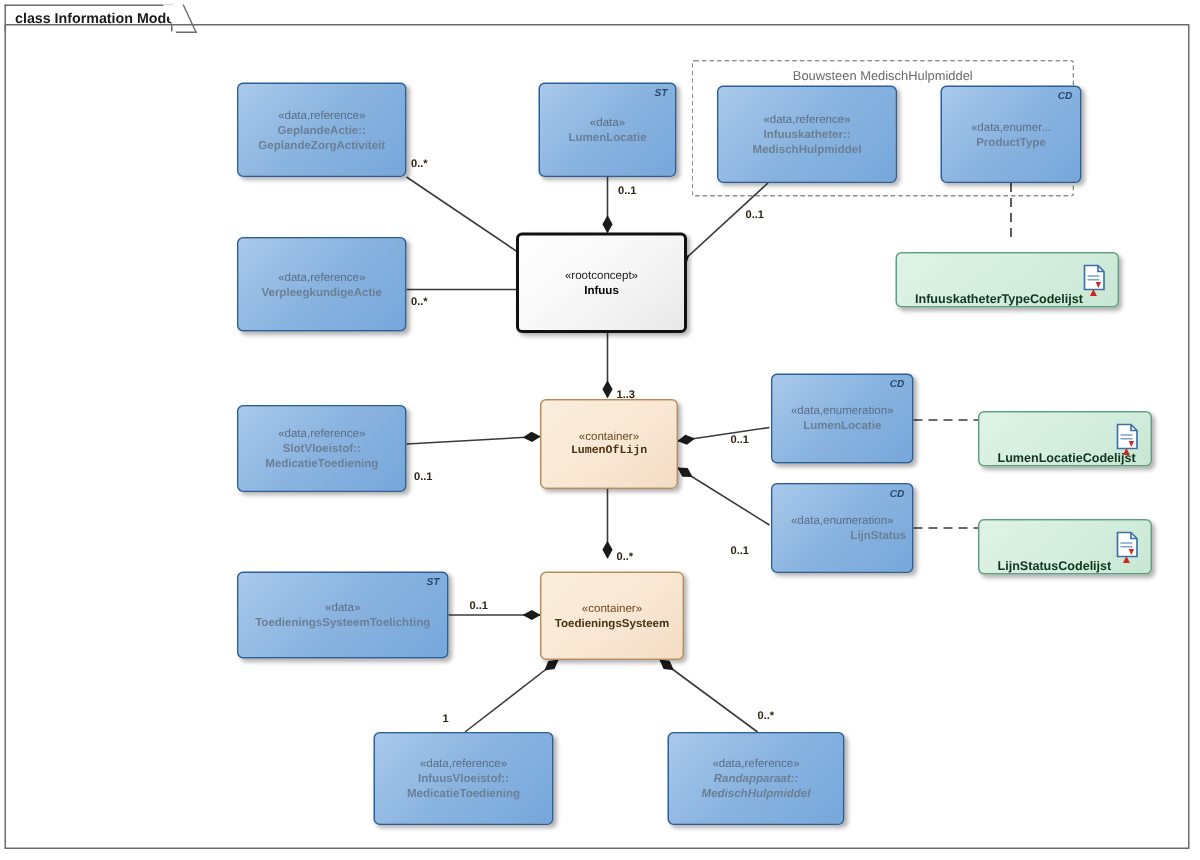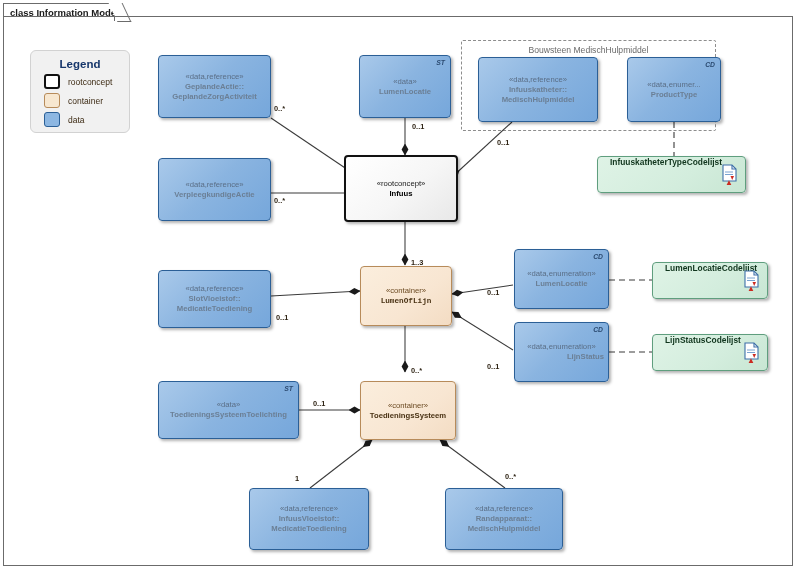--- a/index.html
+++ b/index.html
@@ -31,21 +31,21 @@
 
   .n-data{background:linear-gradient(135deg,#a9c9ea 0%,#8ab4e0 48%,#76a7db 100%);border:1.2px solid #2b5f96;color:#5a6e86;}
   .n-data .nm{color:#6b7f95;}
   .n-data .corner{color:#2b4a70;}
   .n-root{background:linear-gradient(140deg,#ffffff 0%,#f6f6f6 55%,#e8e8e8 100%);border:2.6px solid #111111;color:#1a1a1a;}
   .n-root .stereo{color:#1a1a1a;}
   .n-root .nm{color:#000000;}
   .n-cont{background:linear-gradient(140deg,#fbeedd 0%,#f8e6d2 60%,#f3dcc3 100%);border:1.2px solid #b78b5a;color:#6b4a22;}
   .n-cont .nm{color:#4a3315;}
   .n-code{background:linear-gradient(140deg,#dff3e6 0%,#d3eddd 60%,#c8e6d3 100%);border:1px solid #5f9e7e;color:#15381f;
-          flex-direction:row;justify-content:flex-start;align-items:flex-start;}
+          flex-direction:row;justify-content:flex-start;align-items:flex-end;margin-top:12px;}
   .n-code .nm{color:#10351d;font-size:8.4px;font-weight:bold;margin-left:12px;}
 
   
   .doc-ico{position:absolute;right:8px;top:7px;width:15px;height:18px;}
   .doc-mark{position:absolute;right:12px;bottom:5px;font-size:8px;color:#cc2a20;font-weight:bold;}
 
   
   .pkg{position:absolute;border:1.1px dashed #8d8d8d;box-sizing:border-box;border-radius:2px;}
   .pkg-title{position:absolute;width:100%;text-align:center;top:4px;font-size:8.6px;color:#6a6a6a;}
 
@@ -103,35 +103,20 @@
     <g stroke="#3a3a3a" stroke-width="1.1" fill="none" stroke-dasharray="6,4">
 
       <path d="M674,122 L674,158"></path>
 
       <path d="M609,280 L652,280"></path>
 
       <path d="M609,352 L652,352"></path>
     </g>
   </svg>
 
-  <div class="legend" style="left:30px;top:50px;width:100px;height:83px;">
-    <div class="legend-title">Legend</div>
-    <div class="legend-row">
-      <span class="legend-swatch" style="background:#ffffff;border:2.4px solid #111111;"></span>
-      <span class="legend-text">rootconcept</span>
-    </div>
-    <div class="legend-row">
-      <span class="legend-swatch" style="background:#f7e7d0;border:1.1px solid #b78b5a;"></span>
-      <span class="legend-text">container</span>
-    </div>
-    <div class="legend-row">
-      <span class="legend-swatch" style="background:#8db7e2;border:1.1px solid #2b5f96;"></span>
-      <span class="legend-text">data</span>
-    </div>
-  </div>
 
   <div class="node n-data" style="left:158px;top:55px;width:113px;height:63px;">
     <div class="stereo">«data,reference»</div>
     <div class="nm" style="white-space:pre-line;">GeplandeActie::
 GeplandeZorgActiviteit</div>
   </div>
 
   <div class="node n-data" style="left:158px;top:158px;width:113px;height:63px;">
     <div class="stereo">«data,reference»</div>
     <div class="nm" style="white-space:pre-line;">VerpleegkundigeActie</div>
@@ -196,21 +181,21 @@
   </div>
 
   <div class="node n-data" style="left:249px;top:488px;width:120px;height:62px;">
     <div class="stereo">«data,reference»</div>
     <div class="nm" style="white-space:pre-line;">InfuusVloeistof::
 MedicatieToediening</div>
   </div>
 
   <div class="node n-data" style="left:445px;top:488px;width:118px;height:62px;">
     <div class="stereo">«data,reference»</div>
-    <div class="nm" style="white-space:pre-line;">Randapparaat::
+    <div class="nm" style="white-space:pre-line;font-style:italic;">Randapparaat::
 MedischHulpmiddel</div>
   </div>
 
   <div class="node n-code" style="left:597px;top:156px;width:149px;height:37px;">
     <div class="nm">InfuuskatheterTypeCodelijst</div>
     <svg class="doc-ico" viewBox="0 0 15 18">
       <path d="M1,1 H10 L14,5 V17 H1 Z" fill="#ffffff" stroke="#3d6fa8" stroke-width="1.1"></path>
       <path d="M10,1 V5 H14" fill="none" stroke="#3d6fa8" stroke-width="1.1"></path>
       <g stroke="#7aa3d0" stroke-width="1">
           <line x1="3" y1="8" x2="11" y2="8"></line>

